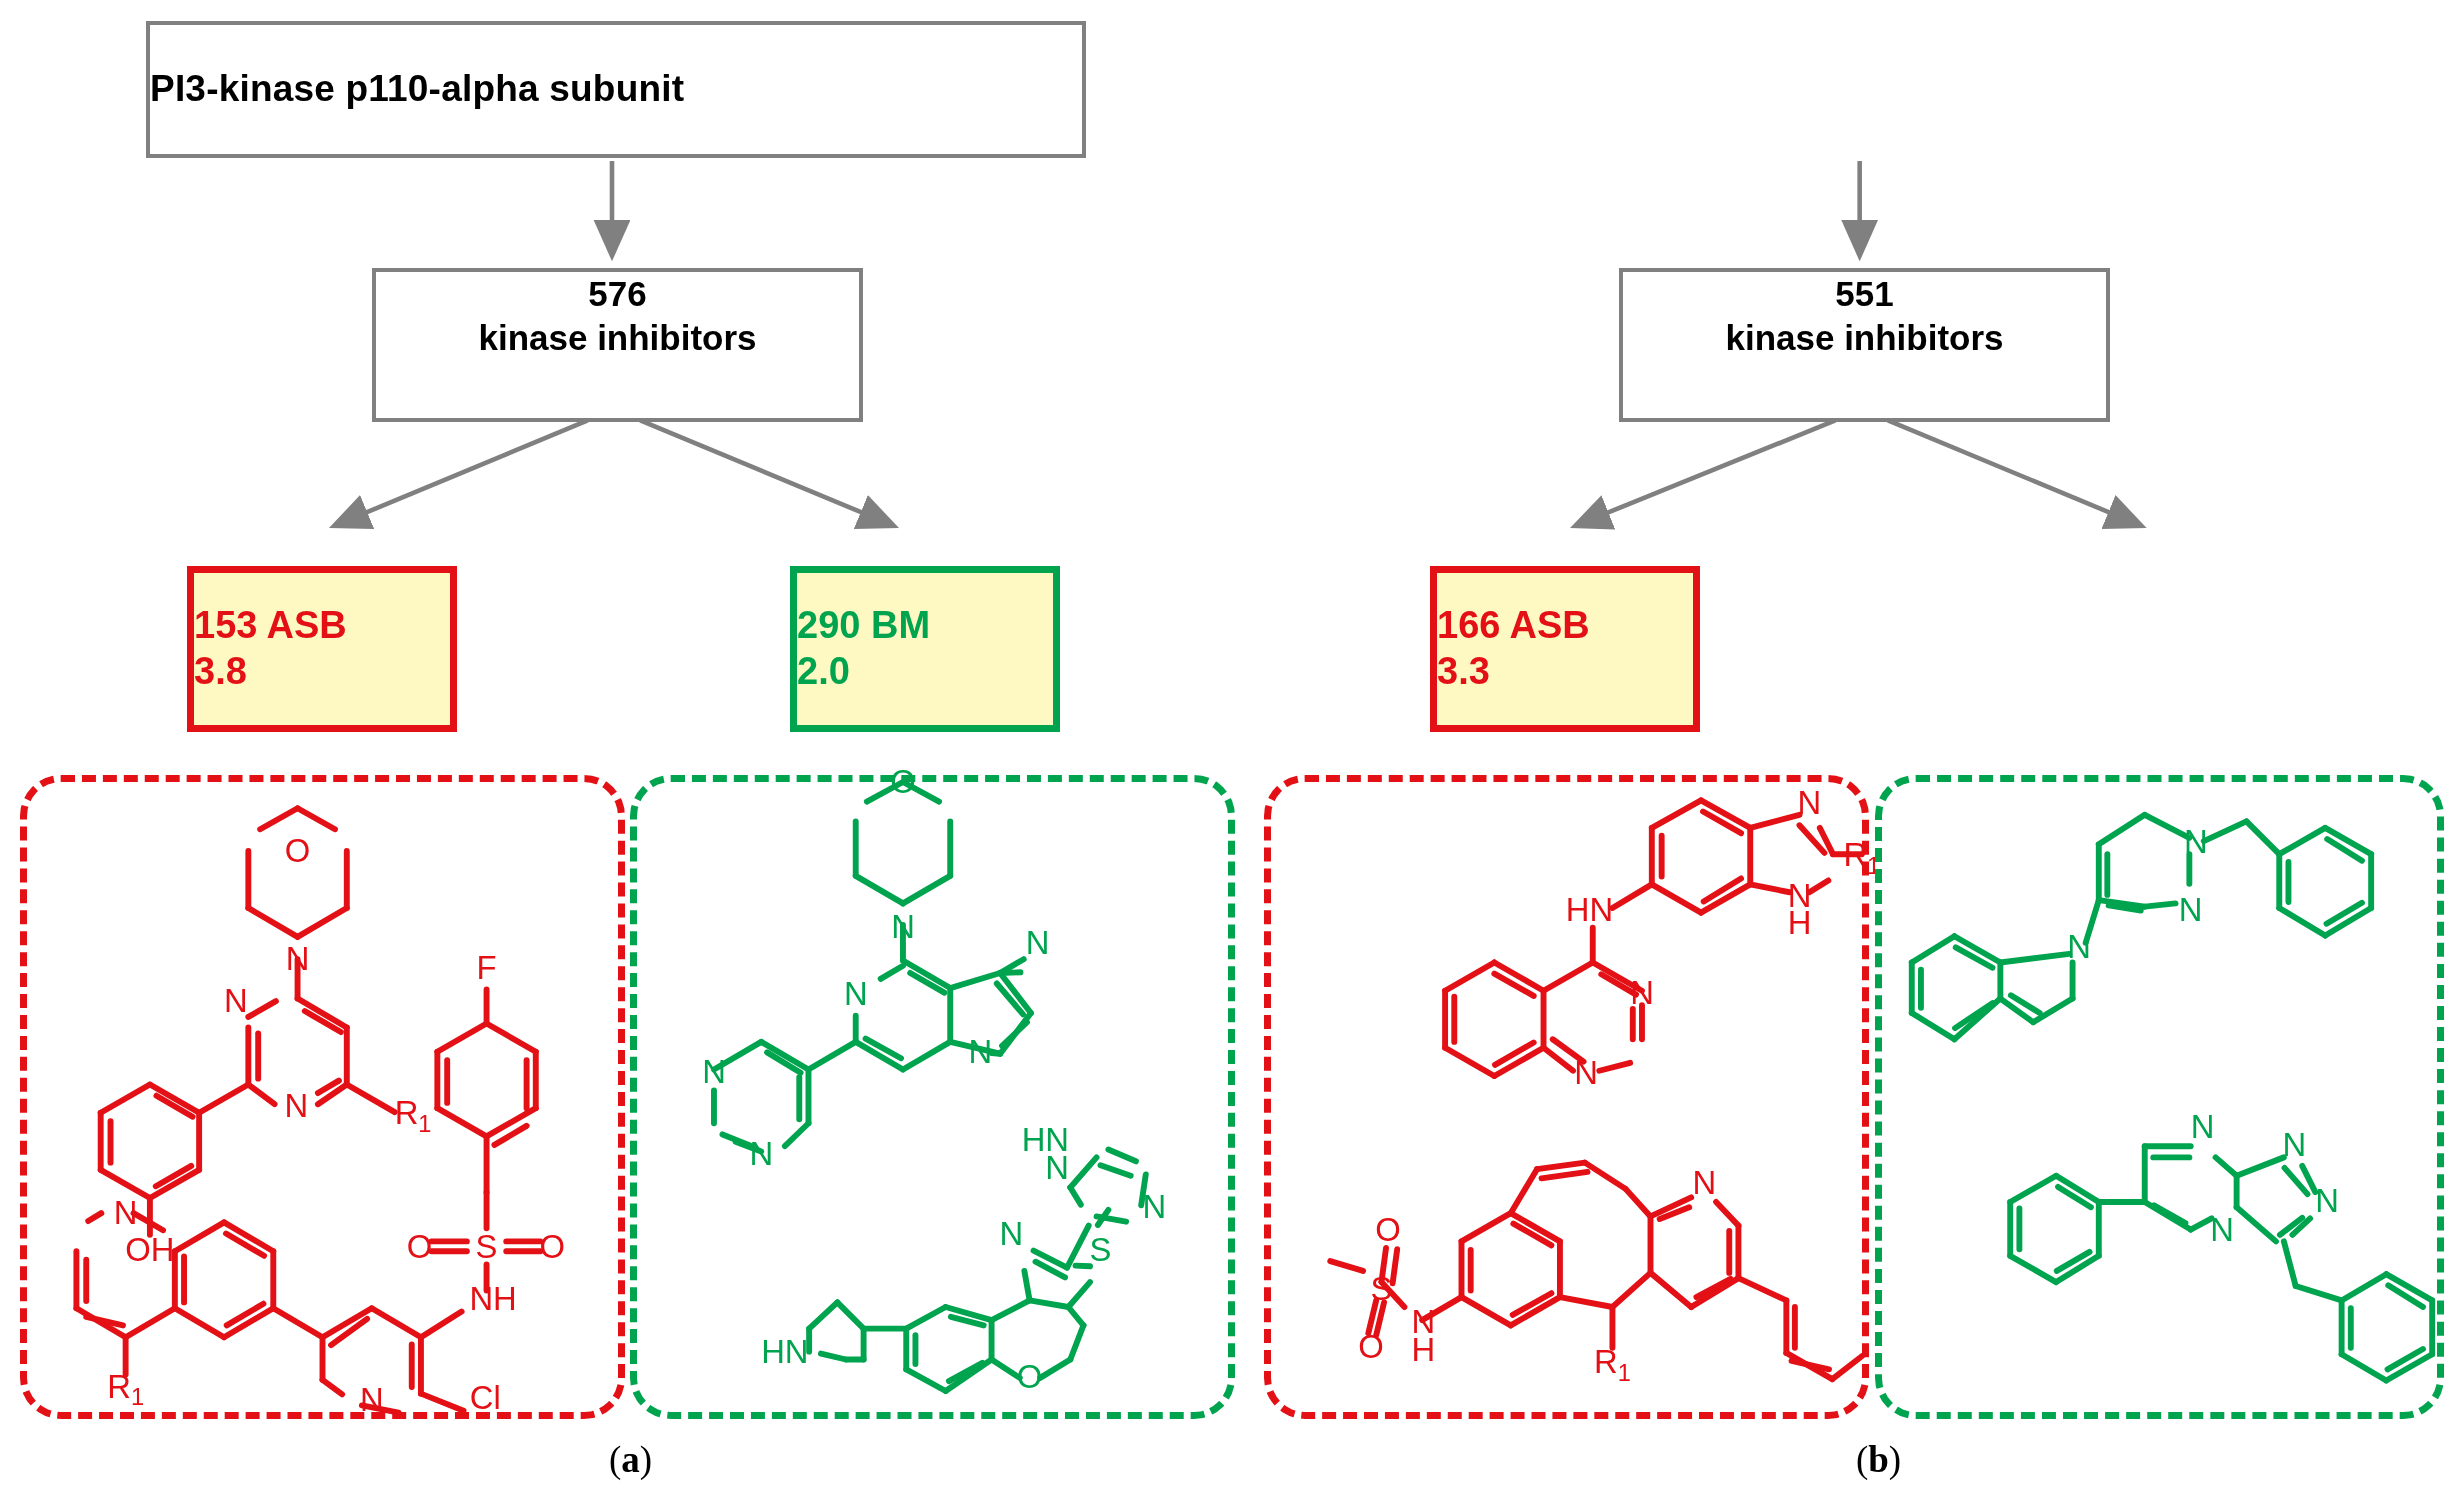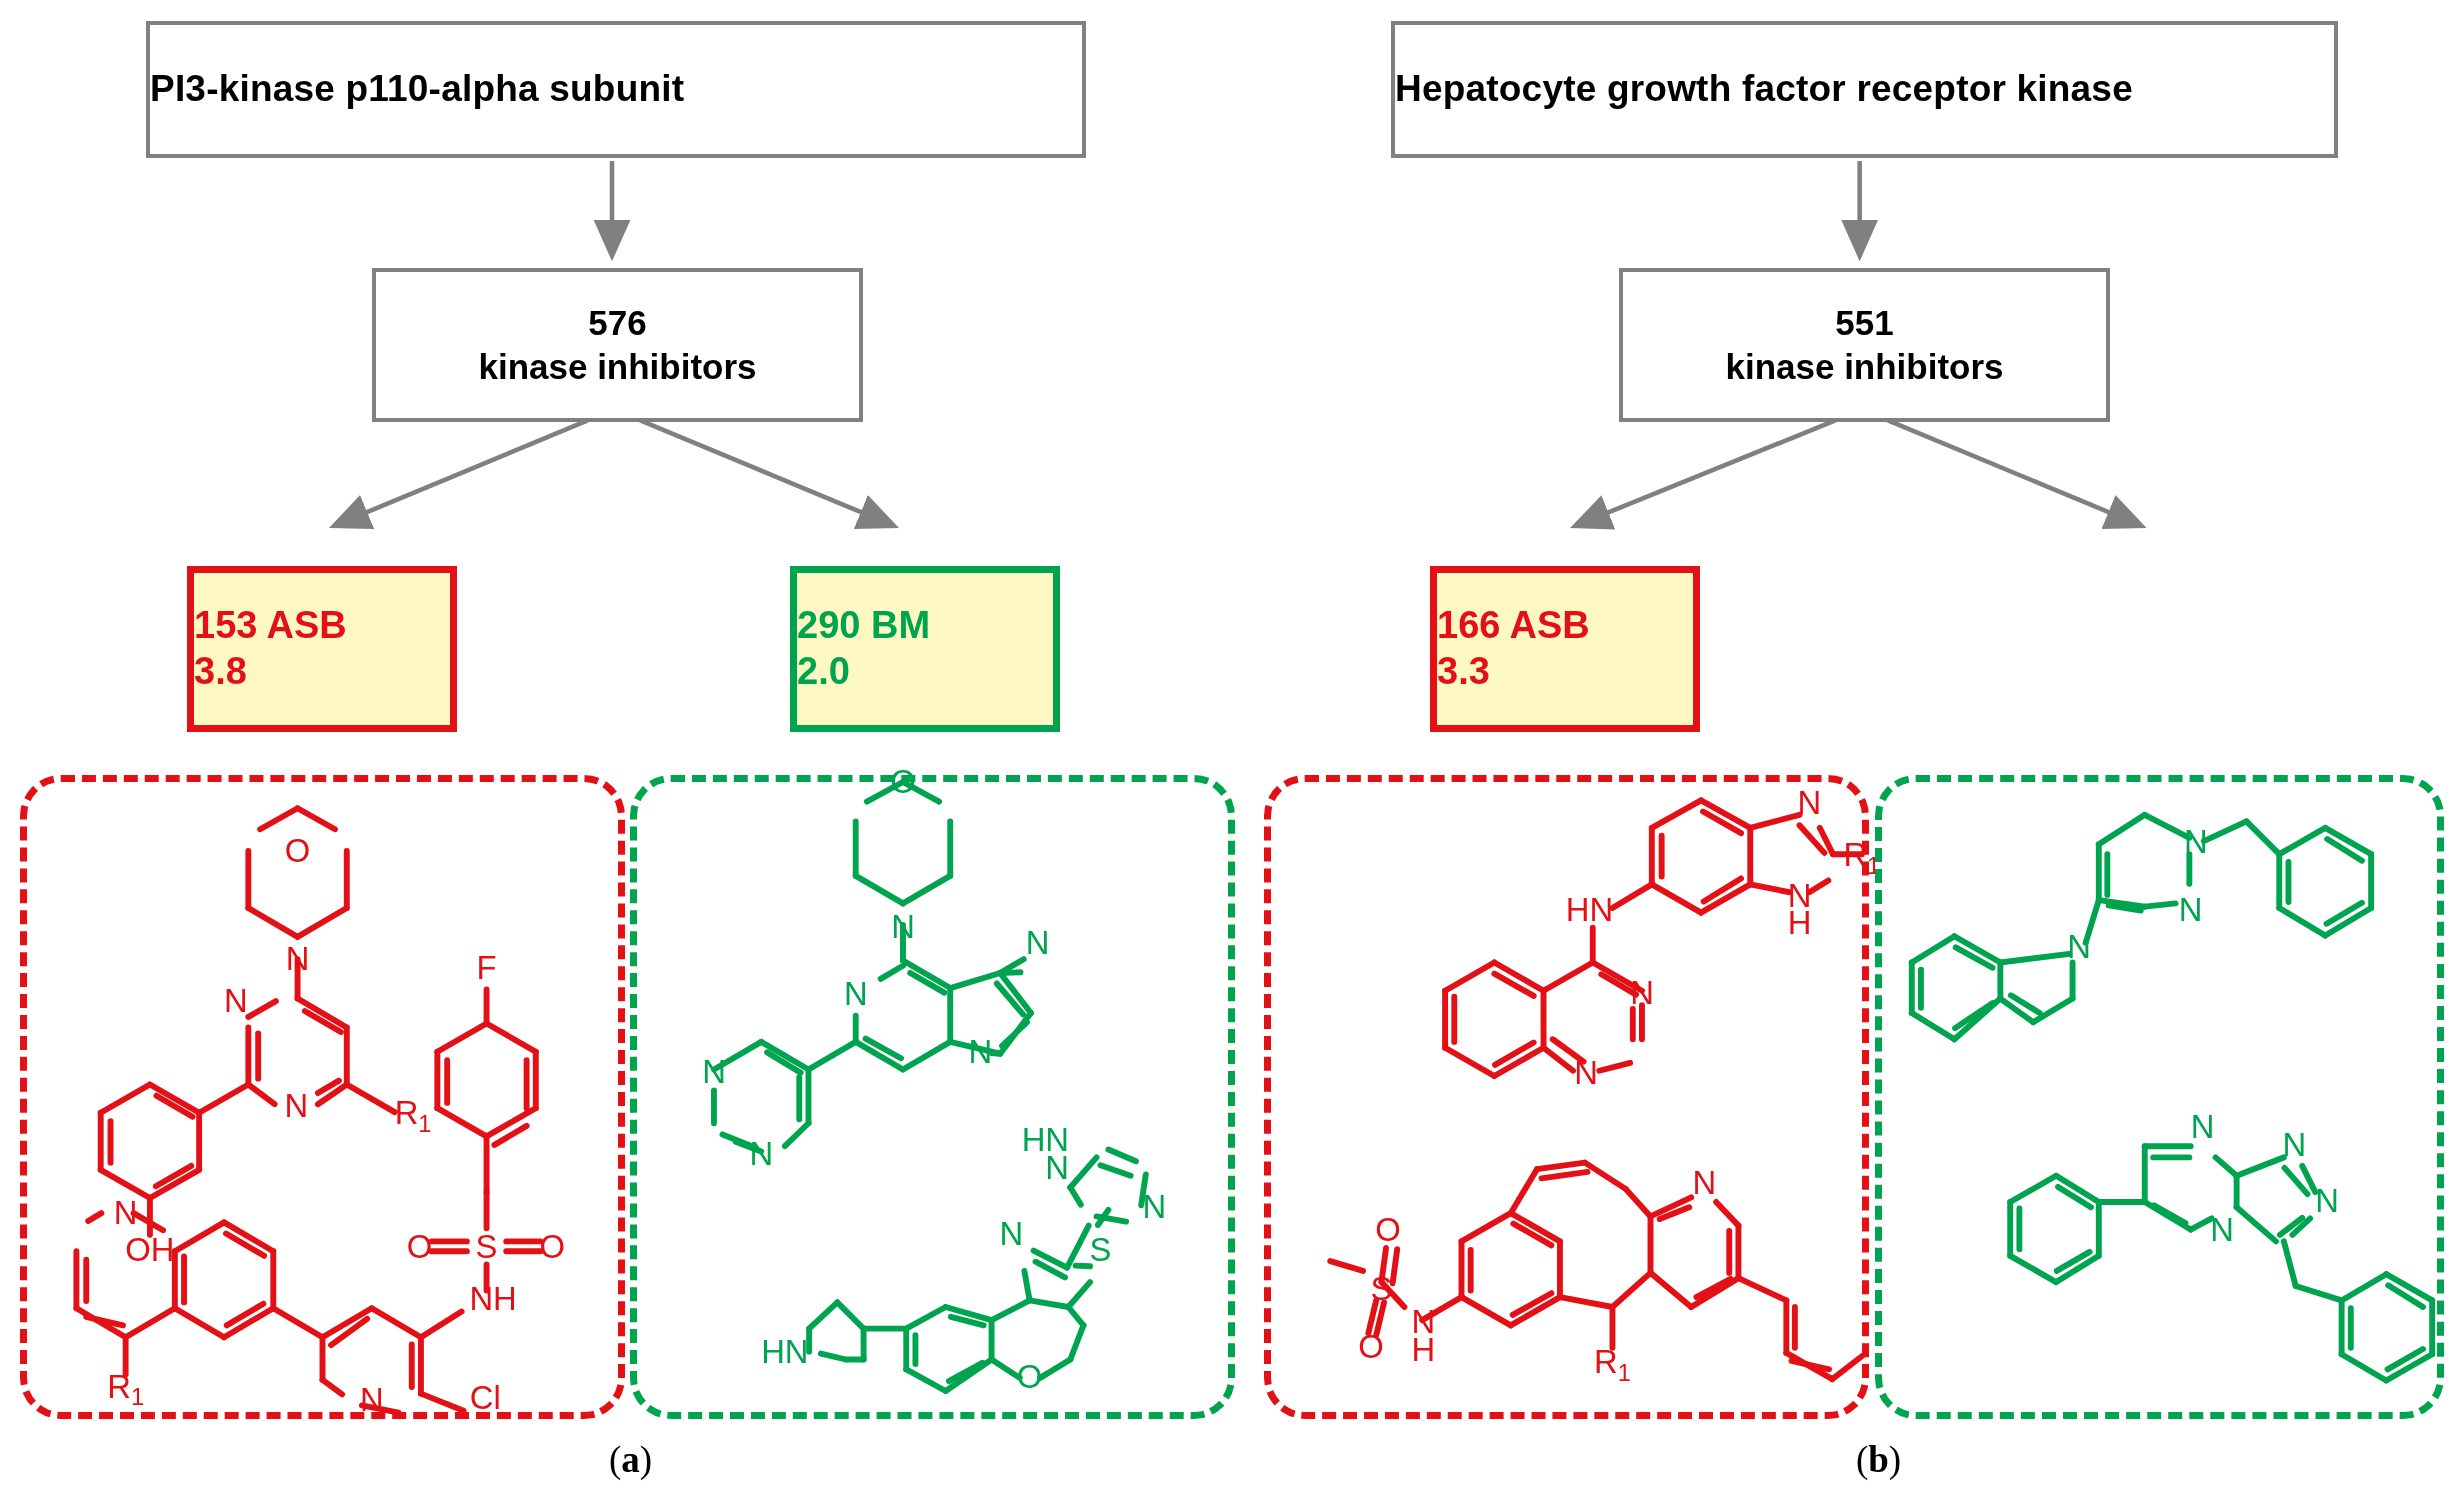--- a/index.html
+++ b/index.html
@@ -9,21 +9,21 @@
   
   .titlebox{
     position:absolute;border:4.6px solid #808080;background:#fff;
     display:flex;align-items:center;justify-content:flex-start;text-align:center;
     font-weight:bold;color:#000;font-family:"Liberation Sans",sans-serif;
   }
   .titlebox .t{font-size:37px;letter-spacing:0.2px;line-height:1.15;}
 
   .countbox{
     position:absolute;border:4.6px solid #808080;background:#fff;
-    display:flex;flex-direction:column;align-items:center;justify-content:center;
+    display:flex;flex-direction:column;align-items:center;
     font-weight:bold;color:#000;line-height:1.25;
   }
   .countbox .n{font-size:35px;}
   .countbox .l{font-size:35px;}
 
   .valbox{
     position:absolute;border:7.2px solid #E31016;background:#fef9c3;
     display:flex;flex-direction:column;align-items:flex-start;justify-content:center;
     font-weight:bold;line-height:1.2;color:#E31016;
   }
@@ -83,23 +83,20 @@
   <div class="valbox" style="left:187px;top:566px;width:256px;height:152px;">
     <div class="n">153 ASB</div>
     <div class="v">3.8</div>
   </div>
 
   <div class="valbox green" style="left:778px;top:566px;width:256px;height:152px;">
     <div class="n">290 BM</div>
     <div class="v">2.0</div>
   </div>
 
-  <div class="titlebox" style="left:1391px;top:21px;width:939px;height:129px;">
-    <div class="t">Hepatocyte growth factor receptor kinase</div>
-  </div>
 
   <div class="countbox" style="left:1619px;top:268px;width:483px;height:146px;">
     <div class="n">551</div>
     <div class="l">kinase inhibitors</div>
   </div>
 
   <div class="valbox" style="left:1430px;top:566px;width:256px;height:152px;">
     <div class="n">166 ASB</div>
     <div class="v">3.3</div>
   </div>

